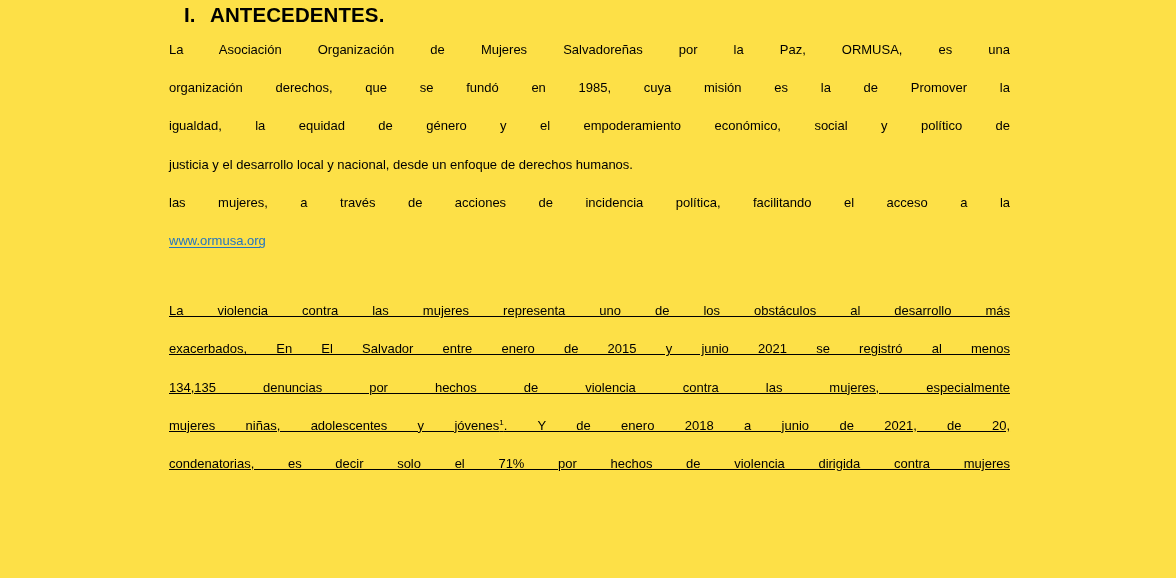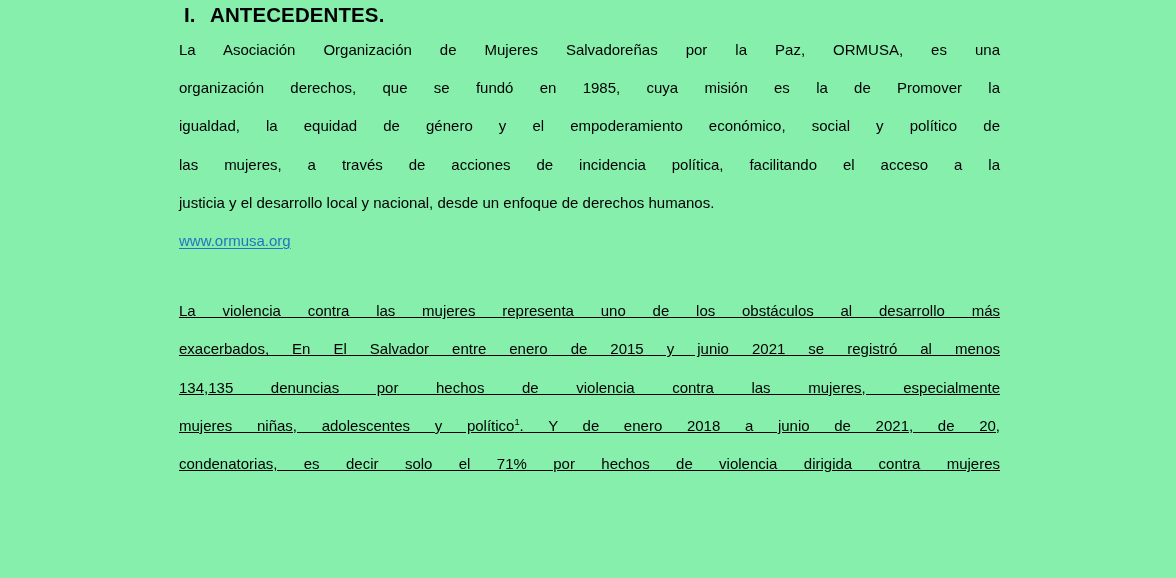--- a/index.html
+++ b/index.html
@@ -14,21 +14,21 @@
     overflow: hidden;
     font-family: "Liberation Sans", "DejaVu Sans", sans-serif;
     color: #000000;
     -webkit-font-smoothing: antialiased;
   }
 
   .page {
     position: relative;
     width: 1176px;
     height: 578px;
-    background: #86efac;
+    background: #fde047;
     box-sizing: border-box;
   }
 
   
   .content {
     position: absolute;
     left: 163px;
     top: 0px;
     width: 853px;
   }
@@ -48,25 +48,25 @@
     width: 47px;   
     padding-left: 21px;
     box-sizing: border-box;
   }
   .heading .label {
     display: inline-block;
   }
 
   
   .para {
-    font-size: 15px;
+    font-size: 13px;
     line-height: 38.2px;
     text-align: justify;
     text-justify: inter-word;
-    margin: 16px;
+    margin: 6px;
     hyphens: none;
     word-spacing: 0px;
   }
 
   
   .para.p1 { margin-top: 2px; }
   .para.p2 { margin-top: 32px; text-decoration: underline; }
 
   
   .link {
@@ -100,27 +100,27 @@
   <div class="content">
 
     <div class="heading">
       <span class="numeral">I.</span><span class="label">ANTECEDENTES.</span>
     </div>
 
     <div class="para p1">
       <span class="jline">La Asociación Organización de Mujeres Salvadoreñas por la Paz, ORMUSA, es una</span>
       <span class="jline">organización derechos, que se fundó en 1985, cuya misión es la de Promover la</span>
       <span class="jline">igualdad, la equidad de género y el empoderamiento económico, social y político de</span>
+      <span class="jline last">justicia y el desarrollo local y nacional, desde un enfoque de derechos humanos.</span>
       <span class="jline">las mujeres, a través de acciones de incidencia política, facilitando el acceso a la</span>
-      <span class="jline last">justicia y el desarrollo local y nacional, desde un enfoque de derechos humanos.</span>
       <span class="jline last"><a class="link" href="#">www.ormusa.org</a></span>
     </div>
 
     <div class="para p2">
       <span class="jline">La violencia contra las mujeres representa uno de los obstáculos al desarrollo más</span>
       <span class="jline">exacerbados, En El Salvador entre enero de 2015 y junio 2021 se registró al menos</span>
       <span class="jline">134,135 denuncias por hechos de violencia contra las mujeres, especialmente</span>
-      <span class="jline"><span>mujeres niñas, adolescentes y político</span><span class="sup">1</span><span>. Y de enero 2018 a junio de 2021, de 20,</span></span>
+      <span class="jline"><span>mujeres niñas, adolescentes y jóvenes</span><span class="sup">1</span><span>. Y de enero 2018 a junio de 2021, de 20,</span></span>
       <span class="jline">condenatorias, es decir solo el 71% por hechos de violencia dirigida contra mujeres</span>
     </div>
 
   </div>
 </div>
 
 </body></html>

